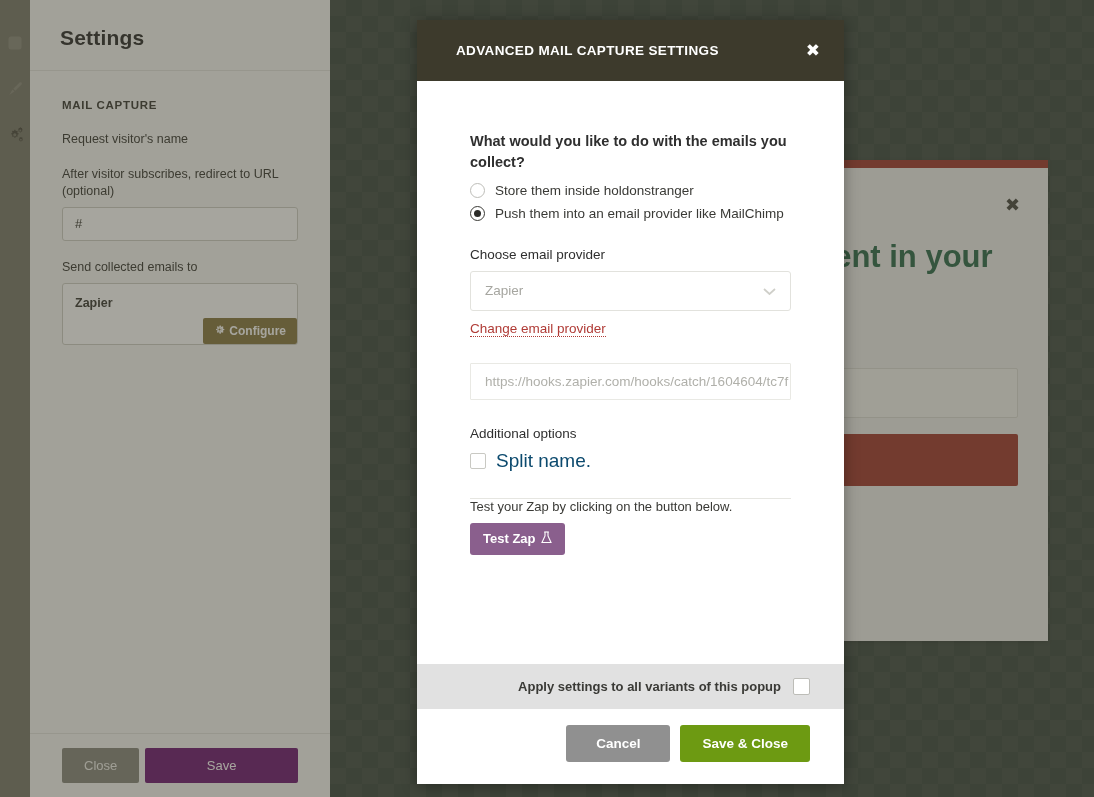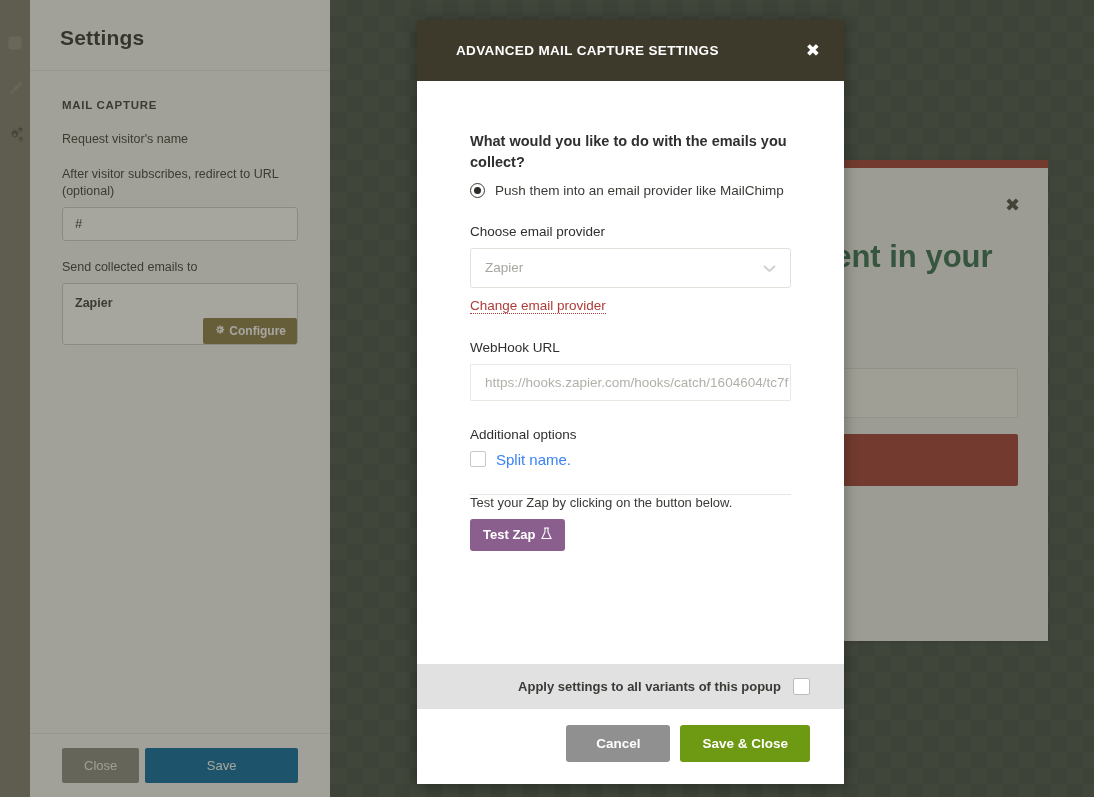--- a/index.html
+++ b/index.html
@@ -98,21 +98,21 @@
     border-top: 1px solid #e4e3df;
     padding: 14px 32px;
     display: flex; gap: 6px;
   }
   .btn-close {
     background: #8a8a80; color: #f2f2ee;
     border: none; border-radius: 2px;
     font-size: 13px; padding: 10px 22px; cursor: pointer;
   }
   .btn-save {
-    background: #0369a1; color: #ffffff;
+    background: #701a75; color: #ffffff;
     border: none; border-radius: 2px;
     font-size: 13px; padding: 10px 22px; cursor: pointer;
     flex: 1;
   }
 
   
   .preview {
     position: absolute; left: 582px; top: 160px;
     width: 466px; height: 481px;
     background: #efefec;
@@ -225,21 +225,21 @@
     white-space: nowrap; overflow: hidden;
   }
   .chk-row {
     display: flex; align-items: center; gap: 10px;
     margin-top: 8px; cursor: pointer;
   }
   .chkbox {
     width: 16px; height: 16px; flex: 0 0 16px;
     border: 1px solid #c9c9c3; background: #fff; border-radius: 2px;
   }
-  .chk-label { font-size: 15px; color: #3b82f6; }
+  .chk-label { font-size: 19px; color: #0c4a6e; }
   .divider {
     margin-top: 26px; border-top: 1px solid #e6e6e1;
   }
   .test-note {
     font-size: 13px; color: #3a3a36;
   }
   .test-btn {
     margin-top: 9px;
     background: #8a5f8d; color: #fff;
     border: none; border-radius: 3px;
@@ -362,39 +362,42 @@
   <div class="modal">
     <div class="modal-head">
       <span class="modal-title">ADVANCED MAIL CAPTURE SETTINGS</span>
       <span class="modal-x">✖</span>
     </div>
 
     <div class="modal-body">
       <div class="q-title">What would you like to do with the emails you collect?</div>
 
       <div class="radio-row">
+        <span class="radio"></span>
+        <span class="radio-label">Store them inside holdonstranger</span>
+      </div>
+      <div class="radio-row">
         <span class="radio on"></span>
         <span class="radio-label">Push them into an email provider like MailChimp</span>
       </div>
 
       <div class="blk">
         <div class="blk-label">Choose email provider</div>
         <div class="m-select">
           <span>Zapier</span>
           <span class="chev">
             <svg width="13" height="8" viewBox="0 0 13 8" fill="none" stroke="currentColor" stroke-width="1.7">
                 <path d="M1 1.5L6.5 6.5L12 1.5"></path>
               </svg>
           </span>
         </div>
         <span class="link-red">Change email provider</span>
       </div>
 
       <div class="blk">
-        <div class="blk-label">WebHook URL</div>
         <div class="m-input">
           <span>https://hooks.zapier.com/hooks/catch/1604604/tc7f</span>
         </div>
       </div>
 
       <div class="blk">
         <div class="blk-label">Additional options</div>
         <div class="chk-row">
           <span class="chkbox"></span>
           <span class="chk-label">Split name.</span>

